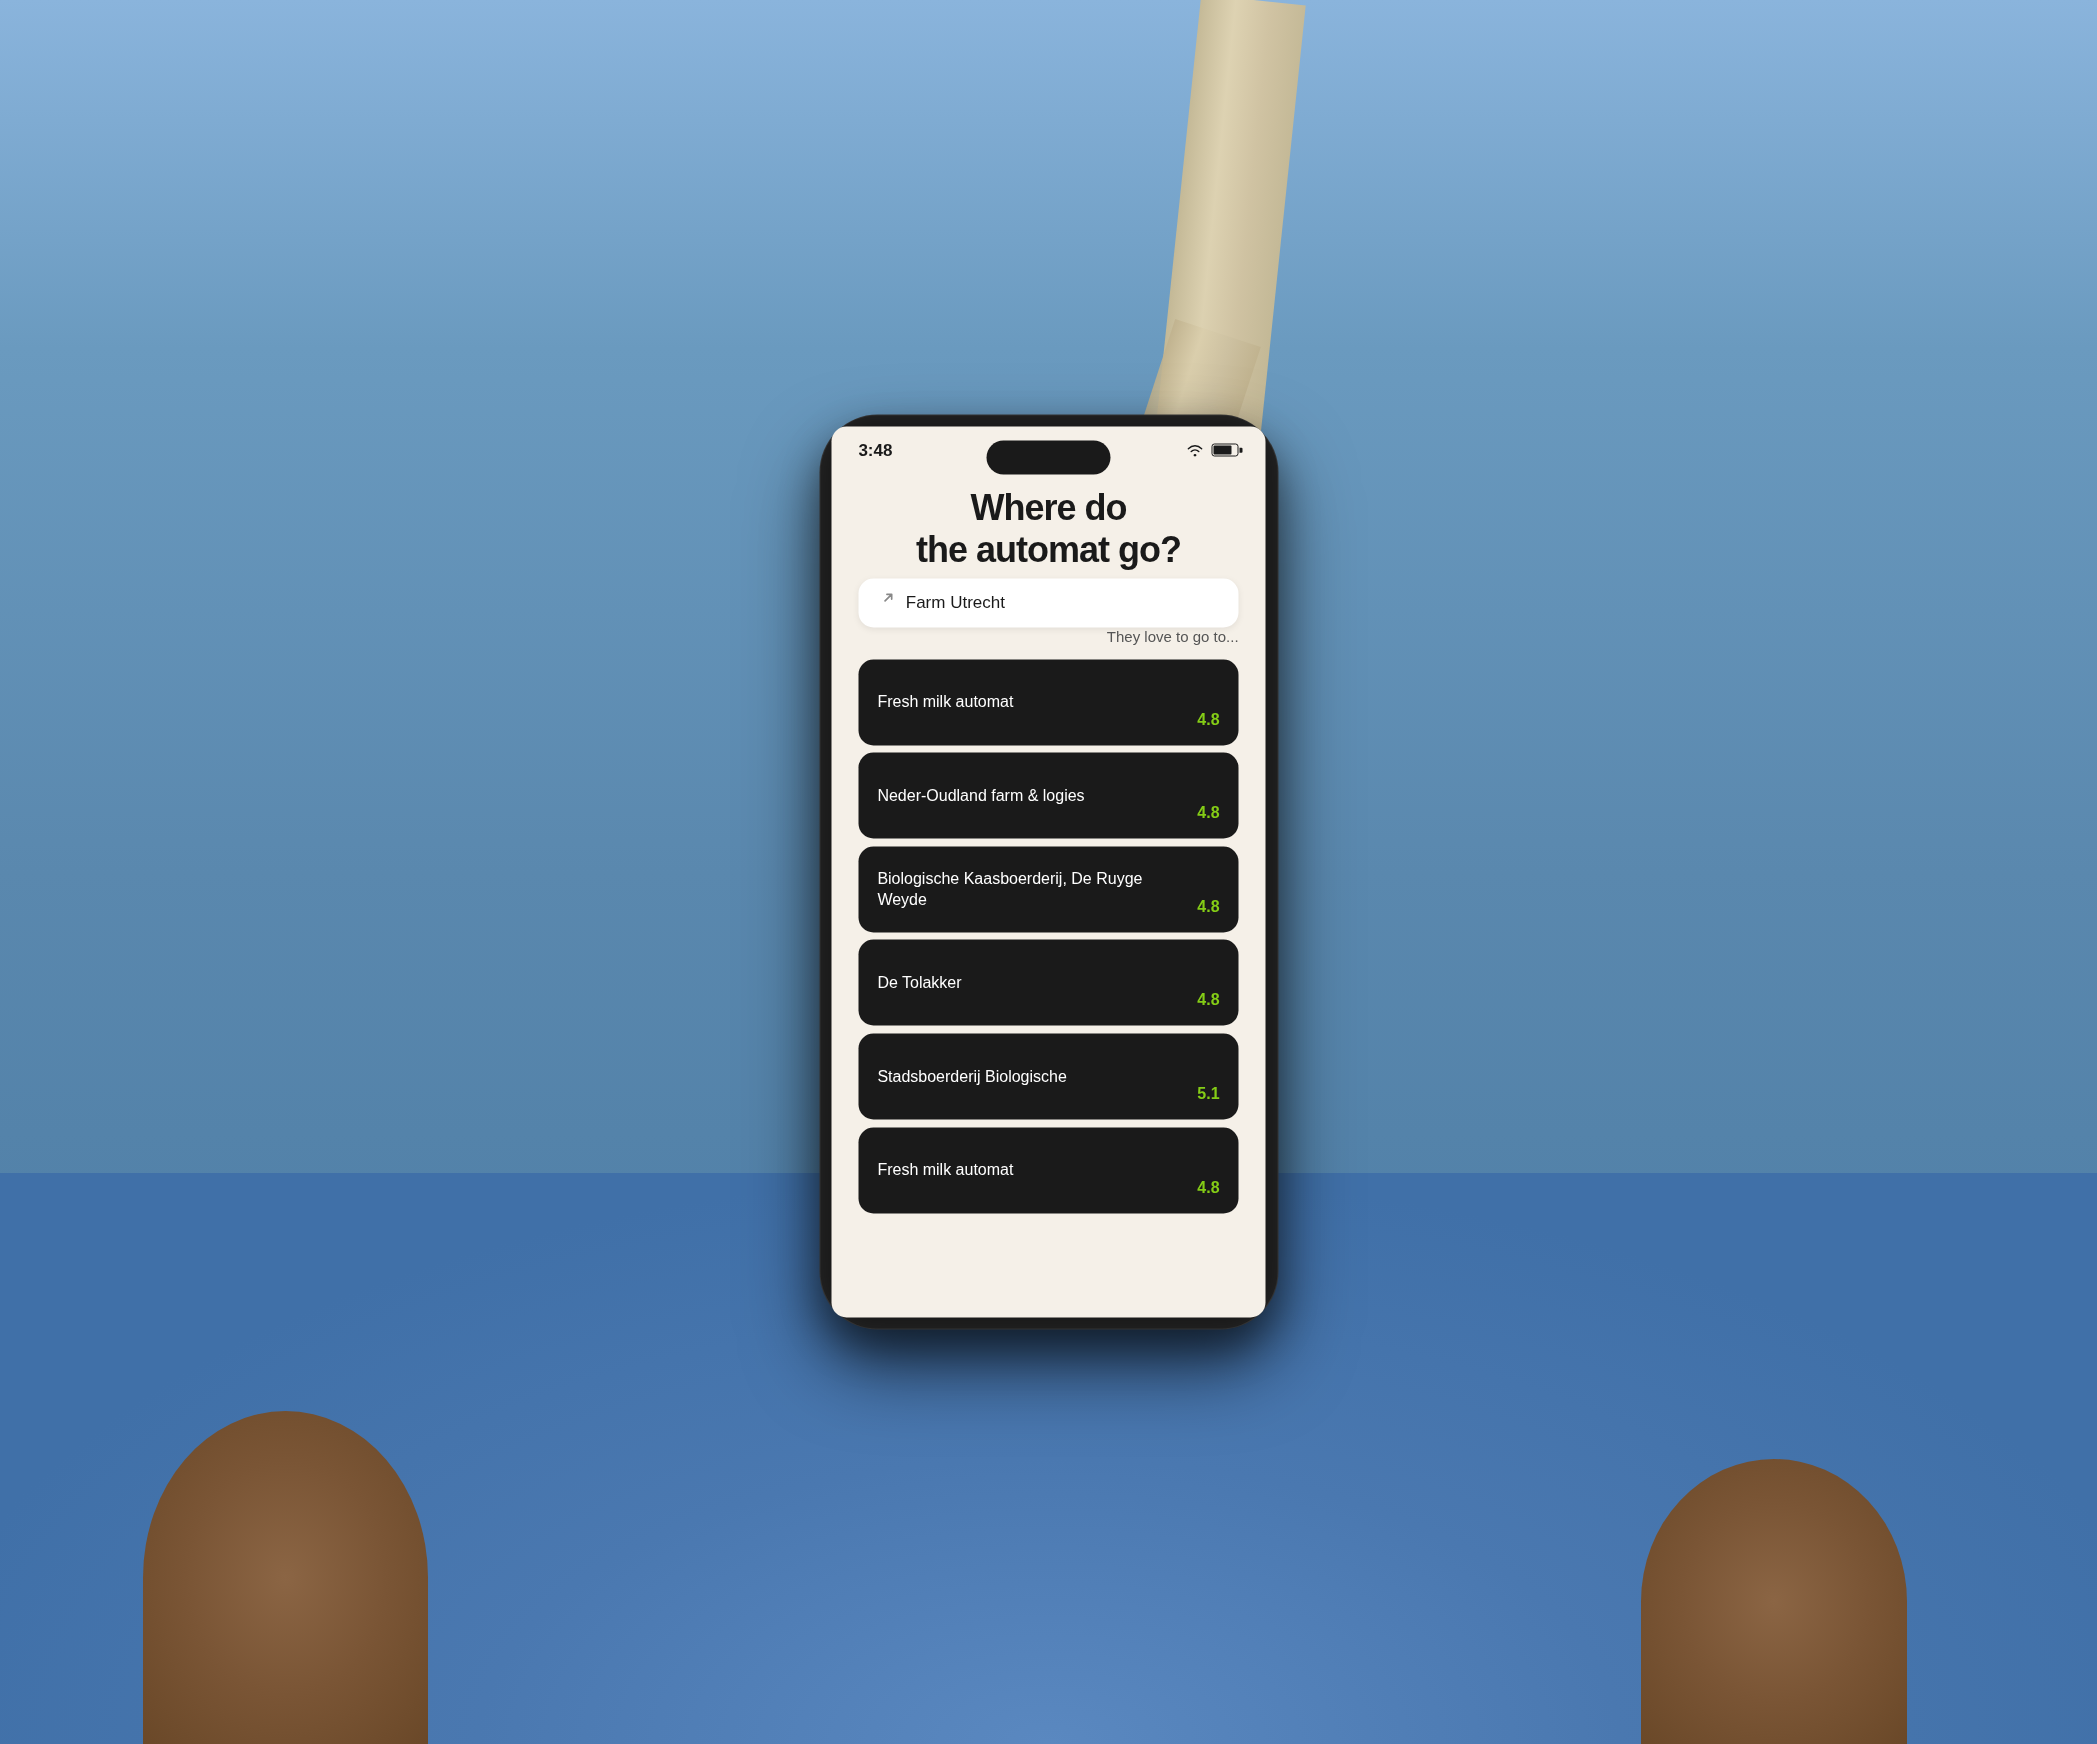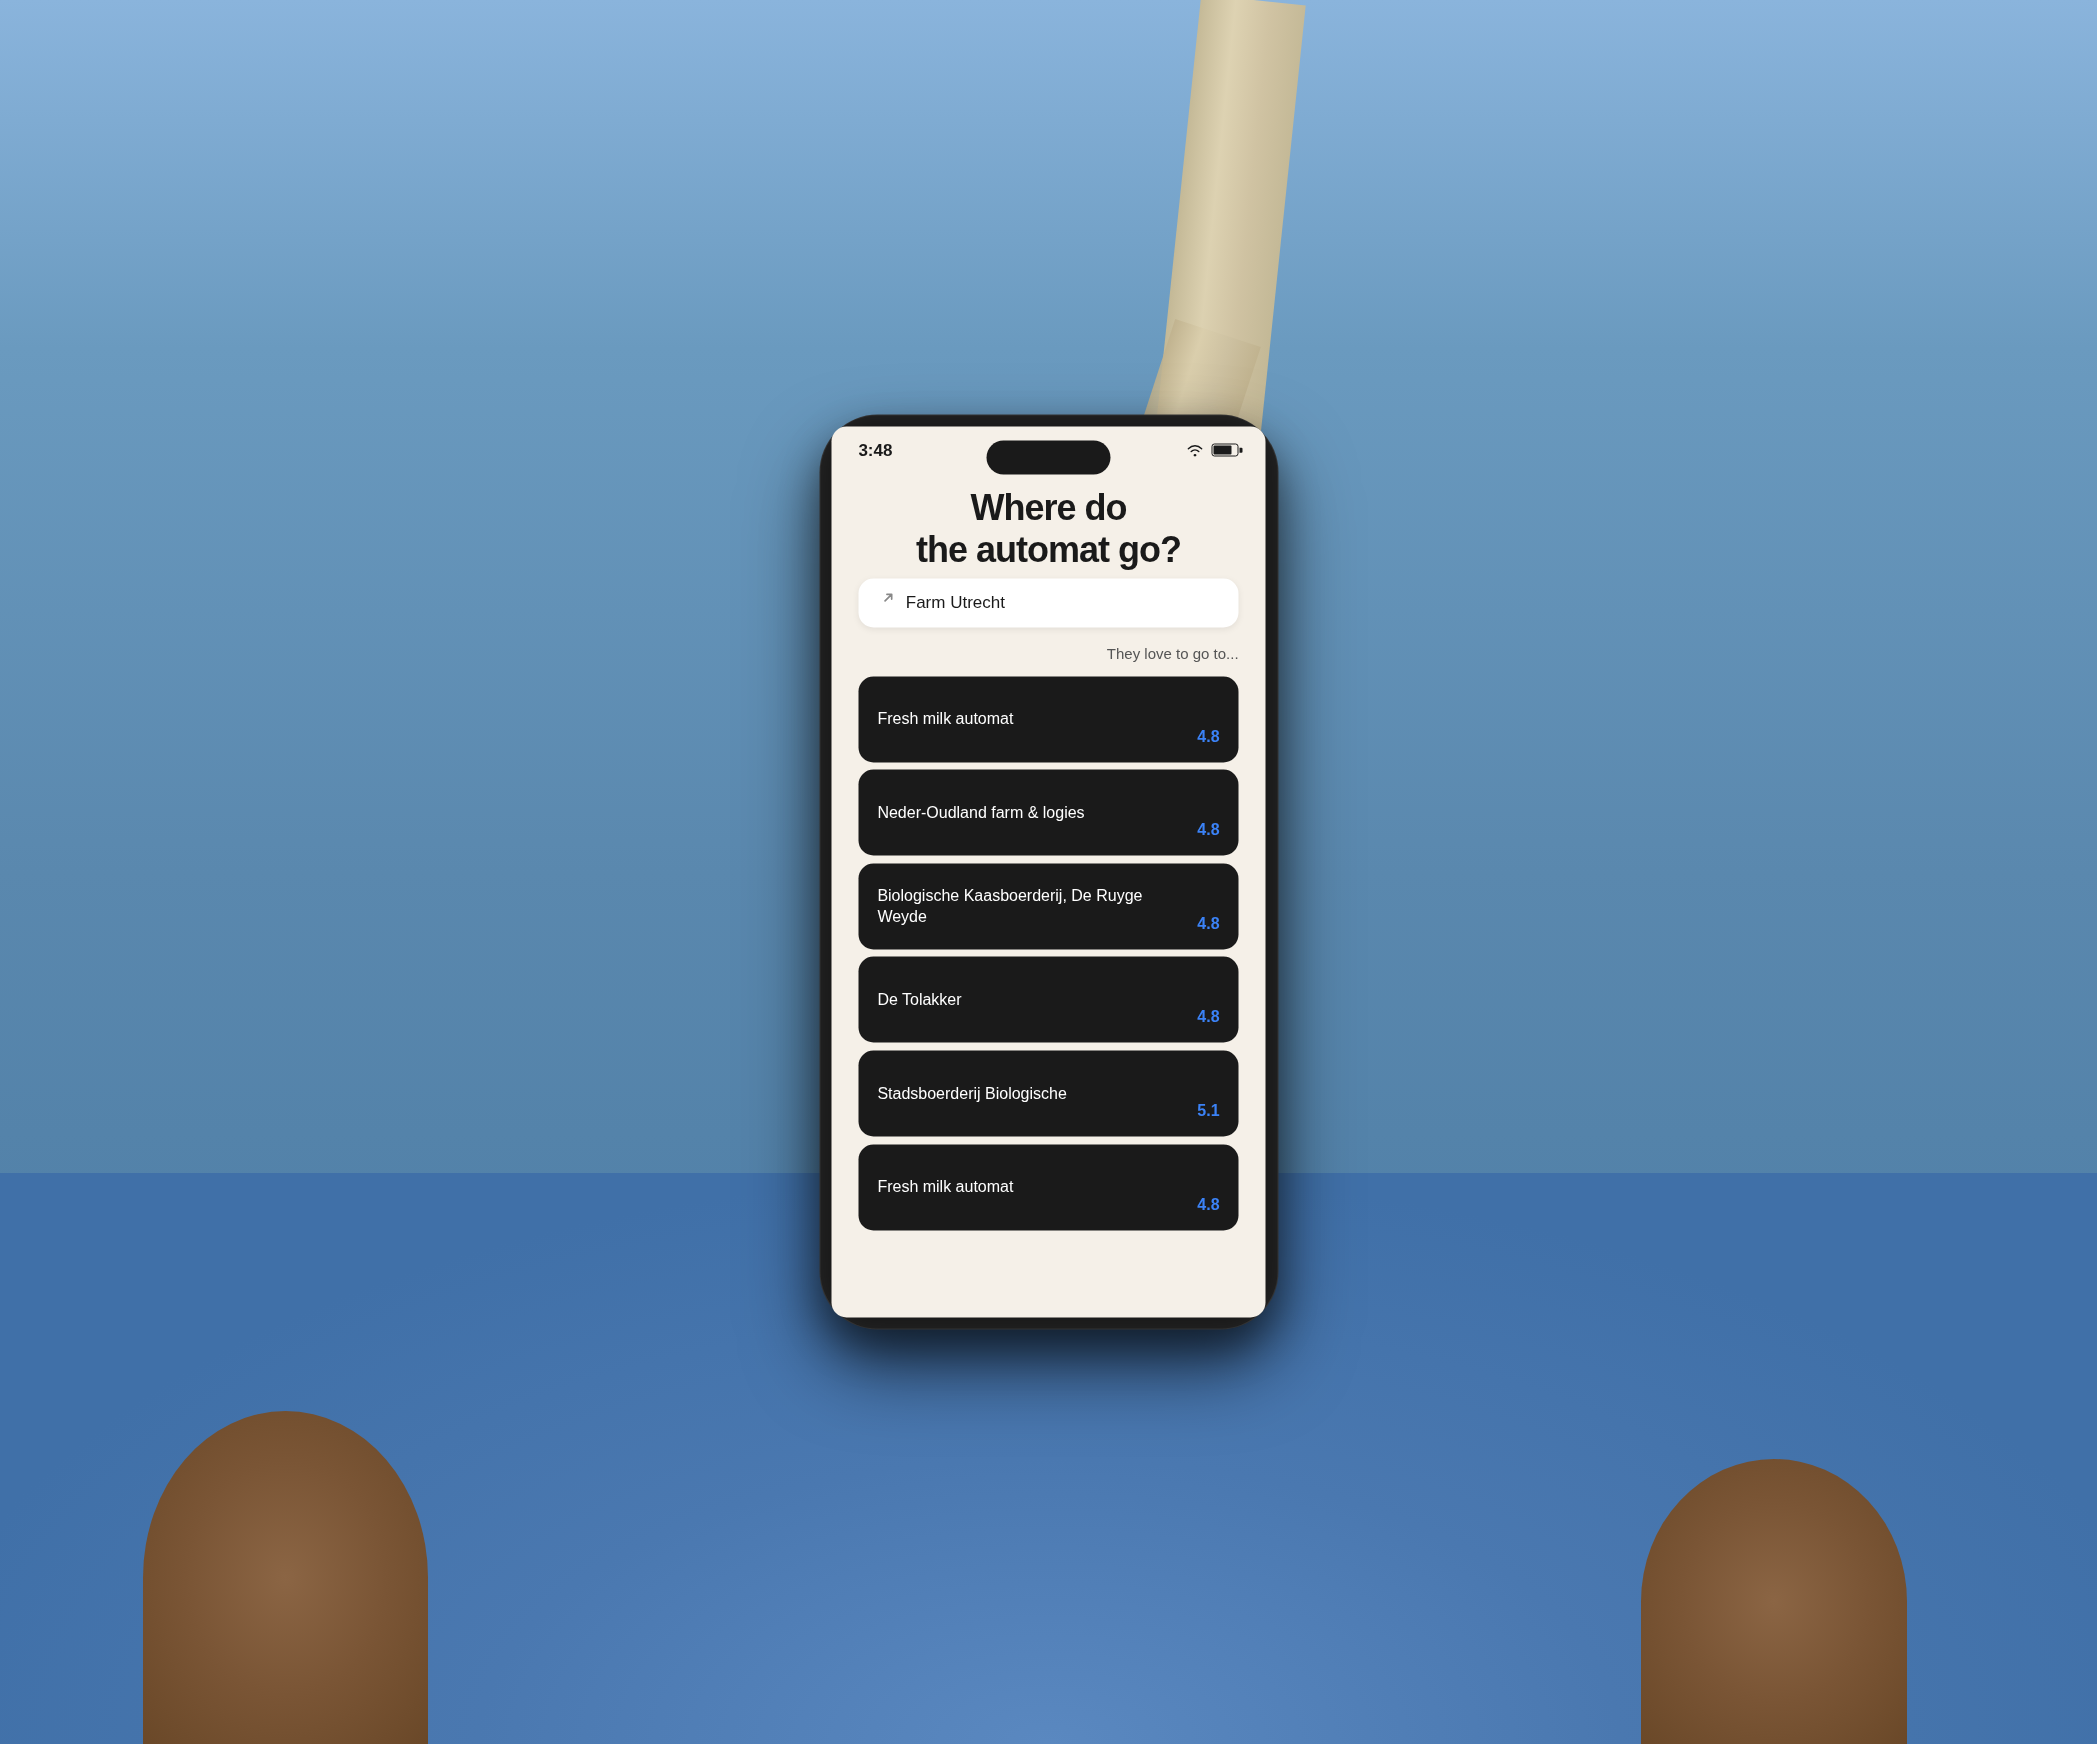--- a/index.html
+++ b/index.html
@@ -140,21 +140,20 @@
     }
 
     
     .search-bar {
       background: white;
       border-radius: 15px;
       padding: 13.3px 19px;
       display: flex;
       align-items: center;
       gap: 11.4px;
-      margin-bottom: 17px;
       box-shadow: 0 1.9px 7.6px rgba(0,0,0,0.08);
     }
 
     .search-bar-icon {
       color: #888;
       font-size: 17px;
     }
 
     .search-bar-text {
       font-size: 17px;
@@ -189,21 +188,21 @@
     .list-item-name {
       font-size: 16px;
       color: white;
       font-weight: 500;
       flex: 1;
       line-height: 1.3;
     }
 
     .list-item-rating {
       font-size: 16px;
-      color: #3b82f6;
+      color: #84cc16;
       font-weight: 600;
       margin-left: 11.4px;
       margin-top: 34px;
     }
   </style>
 </head>
 <body>
 
 <div class="background"></div>
 

